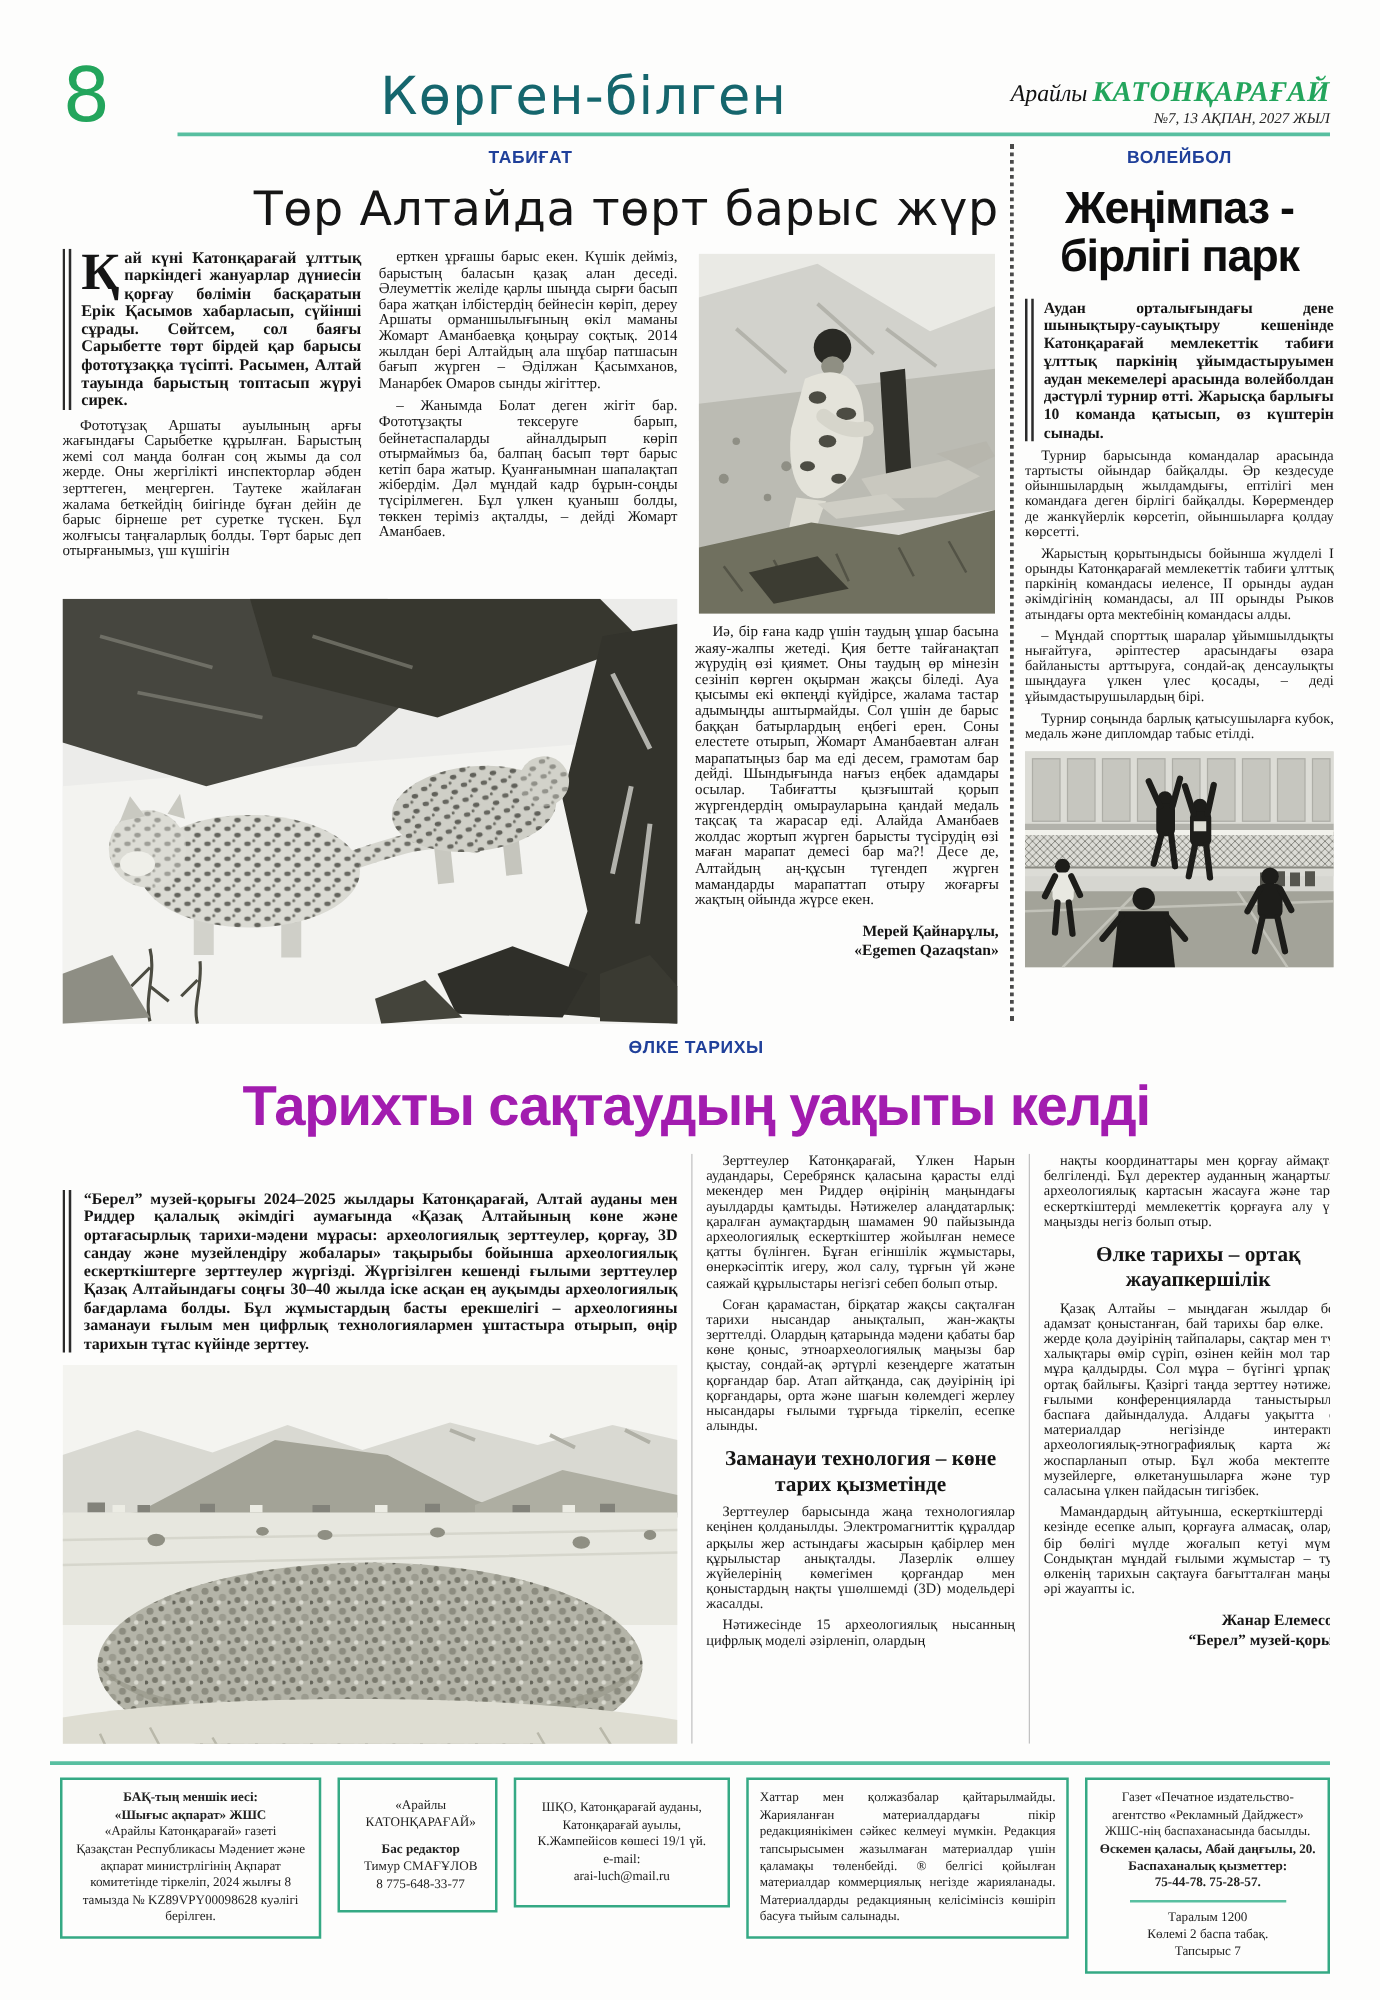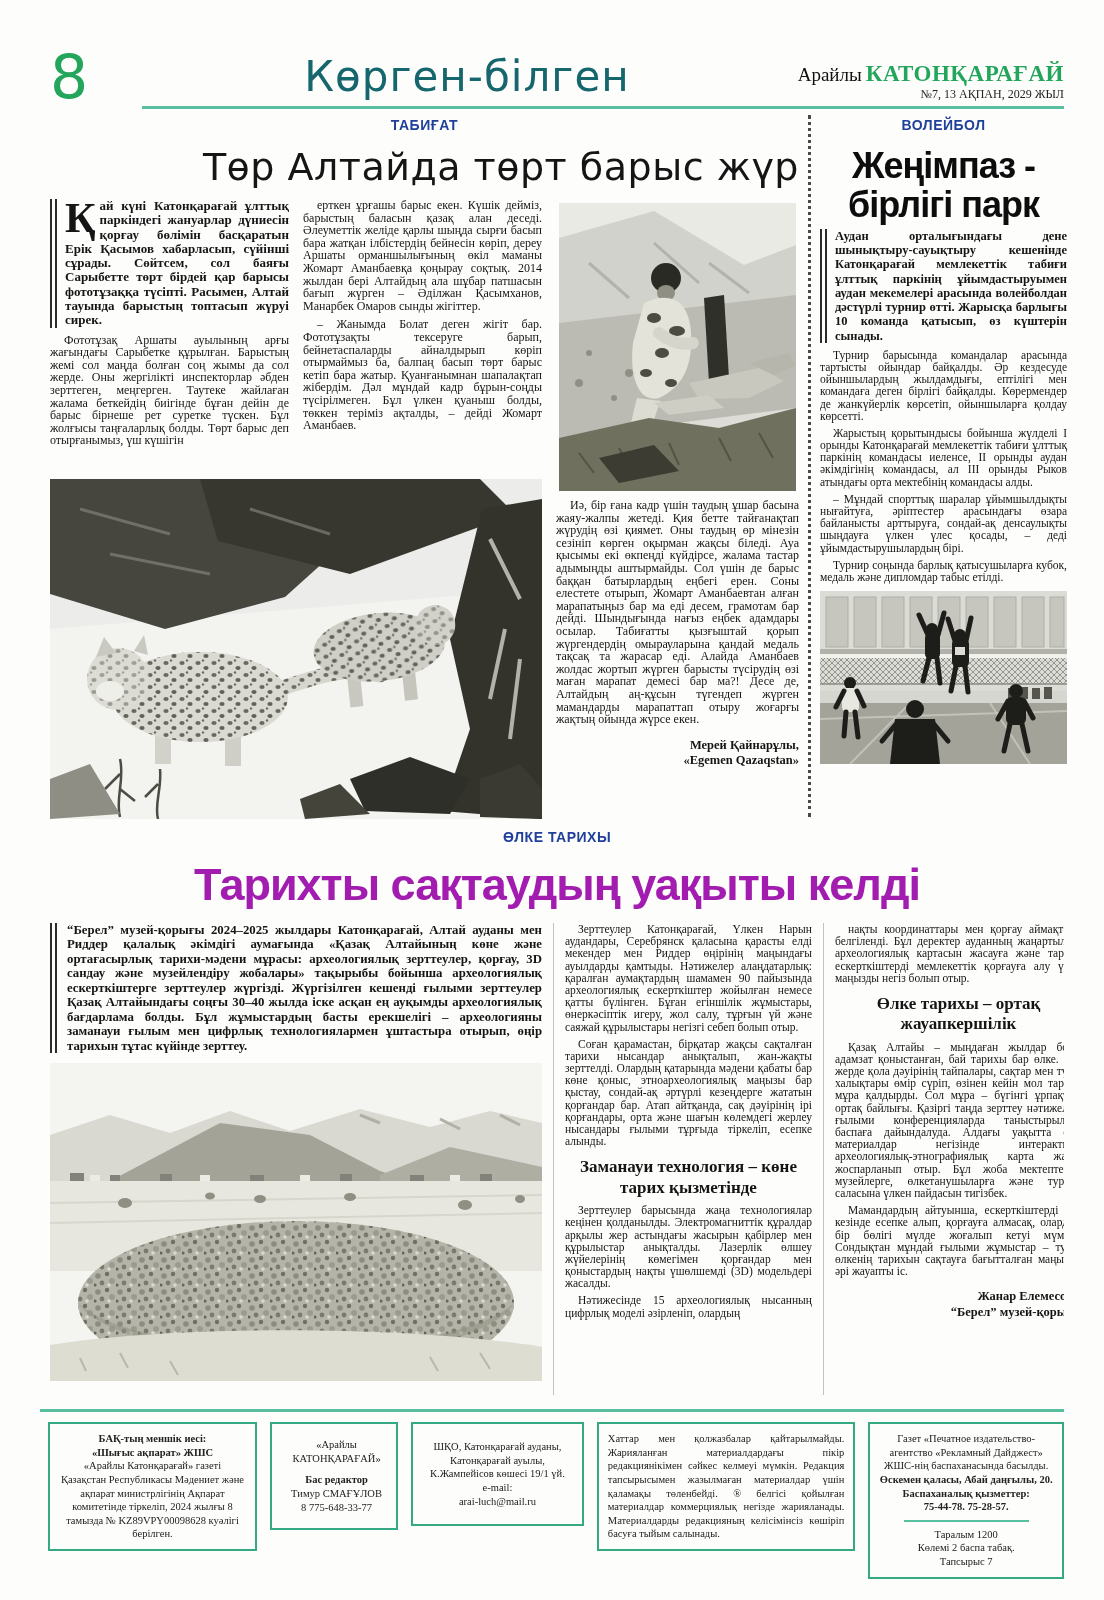--- a/index.html
+++ b/index.html
@@ -3,21 +3,21 @@
 <meta charset="utf-8">
 <style>
   html,body{margin:0;padding:0;background:#888;}
   .page{width:1104px;height:1600px;background:#fdfdfc;margin:0 auto;position:relative;
         font-family:"Liberation Serif",serif;color:#151515;overflow:hidden;}
   
   .header{display:flex;align-items:flex-end;padding:52px 40px 0 50px;}
   .pagenum{font-family:"DejaVu Sans",sans-serif;font-size:60px;line-height:.85;color:#23a55c;width:90px;}
   .rubric{flex:1;text-align:center;font-family:"DejaVu Sans",sans-serif;font-size:42px;
           color:#15666d;letter-spacing:1px;padding-bottom:2px;}
-  .masthead{text-align:right;width:270px;padding-bottom:2px;line-height:1.05;}
+  .masthead{text-align:right;width:270px;padding-bottom:2px;line-height:1.05;font-style:italic;}
   .mast-line1{white-space:nowrap;}
   .mast-prefix{font-size:19px;color:#111;}
   .mast-title{font-size:23px;font-weight:700;color:#23a55c;letter-spacing:.5px;}
   .issue{font-size:12px;color:#222;margin-top:2px;}
   .header-rule{height:3px;background:#58bfa0;margin:3px 40px 0 142px;}
   
   .tagrow{display:flex;align-items:center;gap:8px;height:20px;margin-top:6px;flex-direction:column;}
   .tag{font-family:"Liberation Sans",sans-serif;font-weight:700;font-size:14px;color:#20409a;letter-spacing:.5px;white-space:nowrap;}
   .tagline{flex:1;height:3px;background:#20409a;}
   
@@ -34,31 +34,31 @@
   .lead-block{border-left:7px double #2b2b2b;padding-left:8px;font-weight:700;font-size:13px;line-height:1.1;text-align:justify;}
   .dropcap{float:left;font-size:42px;line-height:.8;font-weight:700;padding:3px 4px 0 0;}
   .photo{display:block;}
   .leopard-photo{width:492px;height:340px;margin-top:8px;}
   .ncol3{width:243px;font-size:12px;line-height:1.05;}
   .ranger-photo{width:237px;height:288px;margin:4px 0 8px 3px;}
   .ncol3 p{margin:0;text-align:justify;text-indent:14px;}
   .byline{text-align:right;font-weight:700;font-size:12.5px;margin-top:12px;line-height:1.25;}
   
   .vb-title{font-family:"Liberation Sans",sans-serif;font-weight:700;font-size:36px;text-align:center;
-            line-height:1.08;letter-spacing:-1px;margin:10px 0 4px;color:#0d0d0d;}
+            line-height:1.08;letter-spacing:-1px;margin:10px 0 14px;color:#0d0d0d;}
   .vb-lead{border-left:7px double #2b2b2b;padding-left:8px;font-weight:700;font-size:12.5px;line-height:1.14;text-align:justify;margin-bottom:6px;}
   .vb-text{font-size:11.5px;line-height:1.06;text-align:justify;}
   .vb-text p{margin:5px 0 0;text-indent:13px;}
   .vb-photo{width:247px;height:173px;margin-top:8px;}
   
   .hist{margin:10px 40px 0 50px;}
   .hist-title{text-align:center;font-family:"Liberation Sans",sans-serif;font-weight:700;font-size:45px;
               letter-spacing:-1px;margin:10px 0 12px;color:#a21caf;}
   .hist-cols{display:flex;height:472px;overflow:hidden;}
-  .hist-left{width:492px;flex:none;}
+  .hist-left{width:492px;flex:none;margin-top:29px;}
   .hist-lead{border-left:7px double #2b2b2b;padding-left:10px;font-weight:700;font-size:12.8px;line-height:1.13;text-align:justify;}
   .kurgan-photo{width:492px;height:318px;margin-top:10px;}
   .hist-col{width:247px;flex:none;margin-left:11px;padding-left:11px;border-left:1px solid #c2c2c2;
             font-size:11.5px;line-height:1.06;text-align:justify;overflow:hidden;}
   .hist-col p{margin:5px 0 0;text-indent:13px;}
   .subhead{text-align:center;font-weight:700;font-size:17px;line-height:1.2;margin:10px 0 6px;text-indent:0!important;}
   
   .footer-rule{height:3px;background:#58bfa0;margin:14px 40px 0 40px;}
   .footer{display:flex;gap:13px;margin:10px 40px 0 48px;align-items:flex-start;}
   .fbox{border:2px solid #35a984;padding:8px 9px;text-align:center;font-size:10.5px;line-height:1.3;color:#222;}
@@ -77,21 +77,21 @@
 <div class="page">
 
   <div class="header">
     <div class="pagenum">8</div>
     <div class="rubric">Көрген-білген</div>
     <div class="masthead">
       <div class="mast-line1">
         <span class="mast-prefix">Арайлы</span>
         <span class="mast-title">КАТОНҚАРАҒАЙ</span>
       </div>
-      <div class="issue">№7, 13 АҚПАН, 2029 ЖЫЛ</div>
+      <div class="issue">№7, 13 АҚПАН, 2027 ЖЫЛ</div>
     </div>
   </div>
   <div class="header-rule"></div>
 
   <div class="top">
 
     <div class="top-left">
       <div class="tagrow">
         <span class="tag">ТАБИҒАТ</span>
         <span class="tagline"></span>

